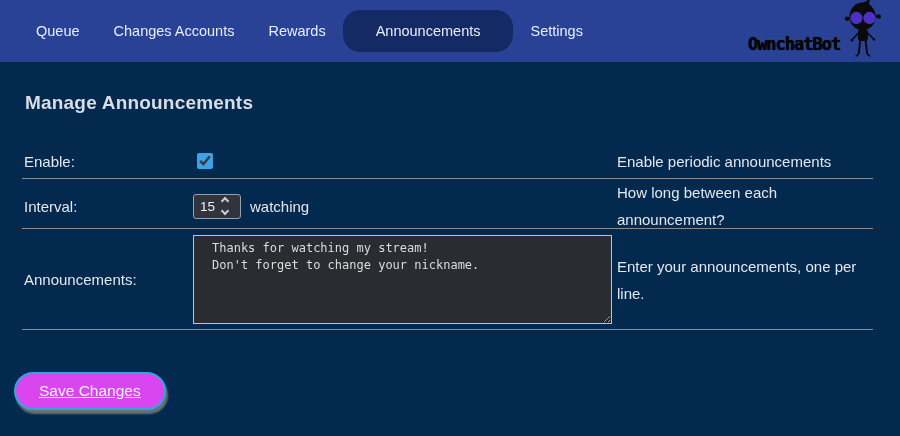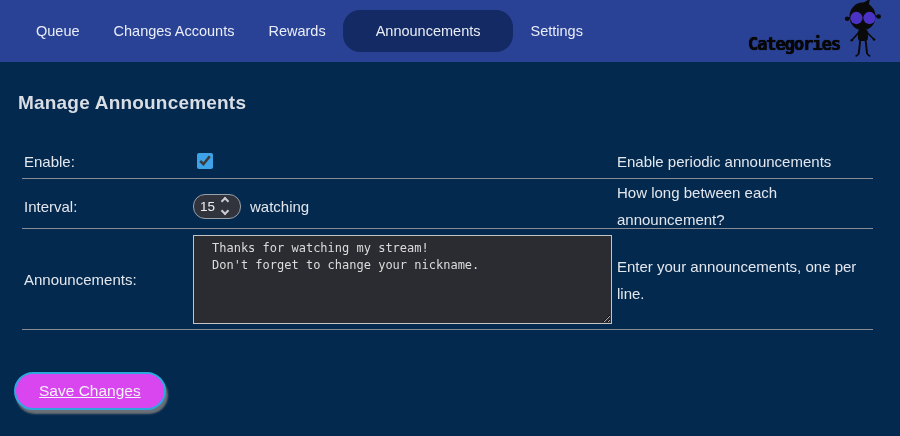--- a/index.html
+++ b/index.html
@@ -48,21 +48,21 @@
     color:#070707;
     text-shadow:0 0 1px #070707, 0.5px 0 0 #070707;
     margin-right:-4px;
     margin-bottom:1px;
   }
   .robot { width:50px; height:60px; margin-bottom:-3px; }
 
   
   .content { padding:0; }
   .page-title {
-    margin:30px 0 0 18px;
+    margin:30px 0 0 25px;
     font-size:19px;
     font-weight:bold;
     color:#d9dde4;
     letter-spacing:0.2px;
   }
 
   .form-table {
     margin:30px 24px 0 22px;
     width:851px;
   }
@@ -86,21 +86,21 @@
     cursor:pointer;
   }
 
   
   .cell-control { display:flex; align-items:center; }
   .number-wrap {
     display:flex;
     align-items:center;
     background:#31343c;
     border:1px solid #9aa0a8;
-    border-radius:12px;
+    border-radius:3px;
     height:25px;
     width:48px;
     overflow:hidden;
   }
   .number-wrap input {
     width:26px;
     background:transparent;
     border:none;
     outline:none;
     color:#f0f0f0;
@@ -160,21 +160,21 @@
 <body>
 
 <div class="nav">
   <div class="nav-item">Queue</div>
   <div class="nav-item">Changes Accounts</div>
   <div class="nav-item">Rewards</div>
   <div class="nav-item active">Announcements</div>
   <div class="nav-item">Settings</div>
 
   <div class="logo">
-    <span class="logo-text">Categories</span>
+    <span class="logo-text">OwnchatBot</span>
     <svg class="robot" viewBox="0 0 60 78" xmlns="http://www.w3.org/2000/svg">
 
       <line x1="13" y1="27" x2="22" y2="24" stroke="#0a0a0a" stroke-width="2"></line>
       <circle cx="12" cy="27" r="3" fill="#0a0a0a"></circle>
       <line x1="44" y1="22" x2="52" y2="24" stroke="#0a0a0a" stroke-width="2"></line>
       <circle cx="53" cy="24" r="3" fill="#0a0a0a"></circle>
 
       <polygon points="26,10 42,1 38,16" fill="#0a0a0a"></polygon>
       <ellipse cx="32" cy="24" rx="17" ry="18" fill="#0a0a0a"></ellipse>
 

